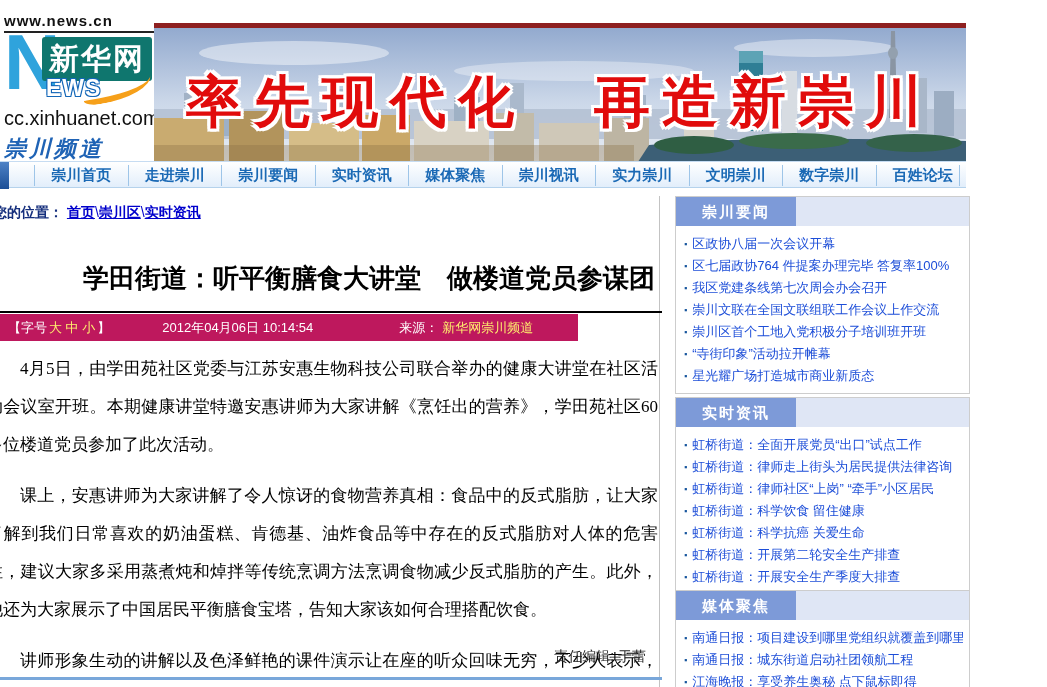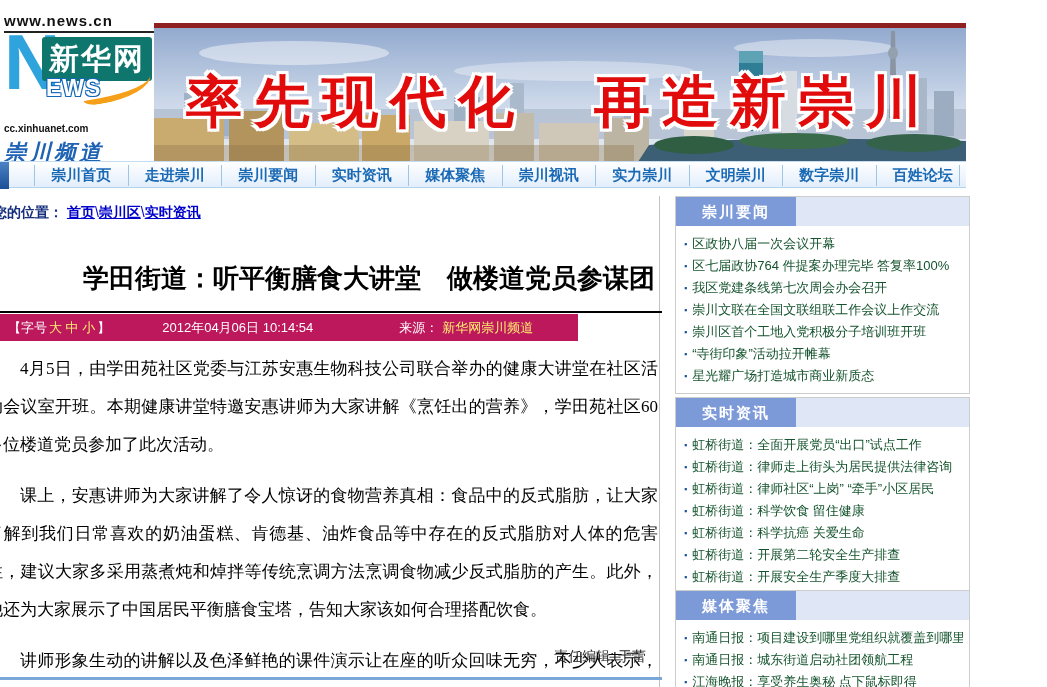--- a/index.html
+++ b/index.html
@@ -15,21 +15,21 @@
           color:#2fa3dc;line-height:1;font-family:"Liberation Sans",sans-serif;}
   .logo-box{position:absolute;left:38px;top:2px;width:110px;height:44px;background:#0f766e;
             color:#fff;font-size:30px;font-weight:bold;text-align:center;line-height:44px;
             letter-spacing:2px;border-radius:3px;}
   .logo-ews{position:absolute;left:42px;top:40px;font-size:23px;font-weight:bold;color:#fff;
             letter-spacing:1px;
             text-shadow:-1px -1px 0 #1467b8,1px -1px 0 #1467b8,-1px 1px 0 #1467b8,1px 1px 0 #1467b8;}
   .logo-swoosh{position:absolute;left:78px;top:40px;width:70px;height:20px;
                border-bottom:6px solid #f6a01a;border-radius:0 0 100% 30%;
                transform:rotate(-10deg);}
-  .logo-url2{display:block;font-size:10px;color:#111;margin-top:22px;font-weight:bold;}
+  .logo-url2{display:block;font-size:20px;color:#111;margin-top:6px;font-weight:normal;}
   .logo-channel{display:block;font-size:22px;font-weight:bold;font-style:italic;
                 color:#1f63b5;letter-spacing:3px;margin-top:4px;}
 
   
   .banner{position:absolute;left:154px;top:8px;width:812px;height:145px;overflow:hidden;margin-top:15px;}
   .banner-topstrip{position:absolute;left:0;top:0;width:812px;height:5px;background:#8e2020;z-index:3;}
   .banner svg{position:absolute;left:0;top:0;width:812px;height:145px;}
   .banner-slogan{position:absolute;left:0;top:42px;width:812px;text-align:center;z-index:2;
      font-size:56px;font-weight:bold;color:#e10b0b;letter-spacing:12px;white-space:nowrap;
      font-family:"Liberation Sans","DejaVu Sans",sans-serif;
@@ -80,21 +80,21 @@
   .side-section{position:absolute;left:675px;width:295px;background:#fff;
                 border:1px solid #cdcdcd;box-sizing:border-box;}
   .s1{top:196px;} .s2{top:397px;} .s3{top:590px;height:120px;}
   .side-head{display:flex;height:29px;}
   .side-head .h-left{width:120px;background:#7d9ad8;color:#fff;font-size:15px;font-weight:bold;
                      text-align:center;line-height:29px;letter-spacing:2px;}
   .side-head .h-right{flex:1;background:#dfe6f5;}
   .side-list{list-style:none;margin:0;padding:7px 6px 6px 8px;}
   .side-list li{font-size:13px;line-height:22px;white-space:nowrap;overflow:hidden;}
   .side-list .bullet{color:#16559d;font-size:9px;vertical-align:1px;margin-right:5px;}
-  .side-list a{color:#14532d;text-decoration:none;}
+  .side-list a{color:#1d4ed8;text-decoration:none;}
 </style>
 </head>
 <body>
 
 <div class="page">
 
   <div class="logo">
     <span class="logo-url">www.news.cn</span>
     <div class="logo-art">
       <span class="logo-n">N</span>

